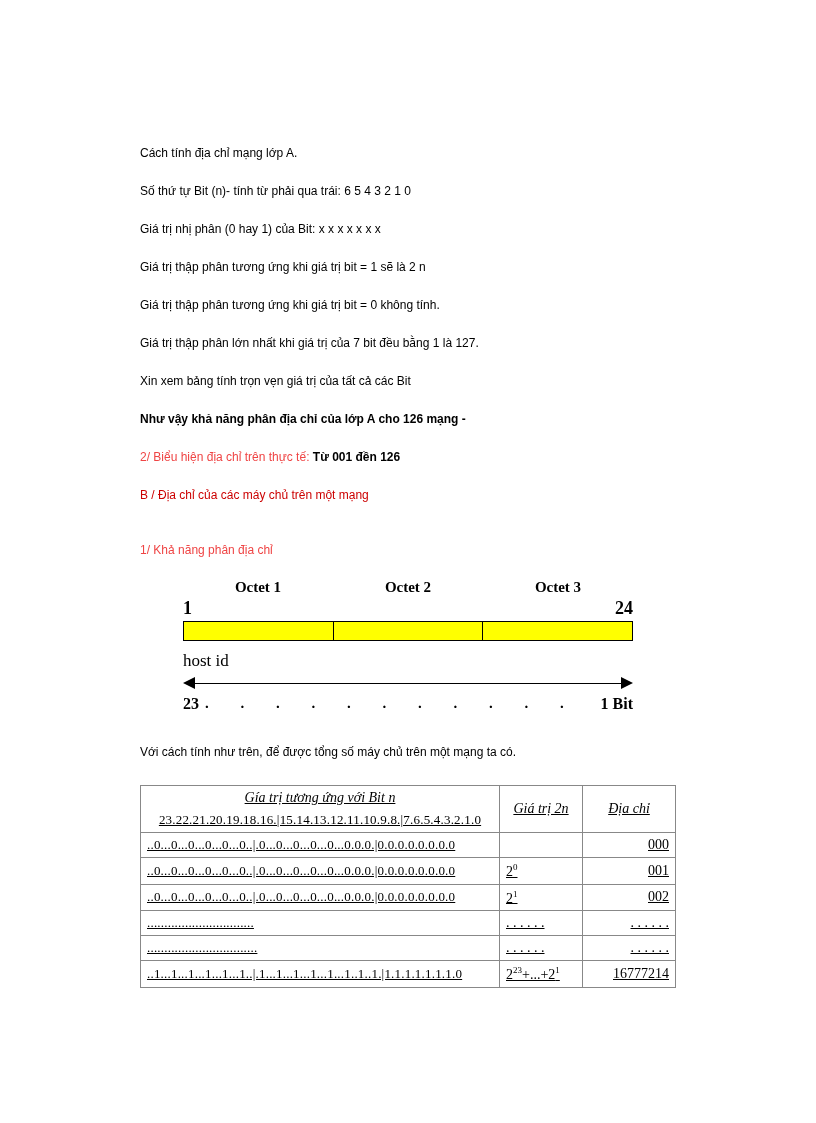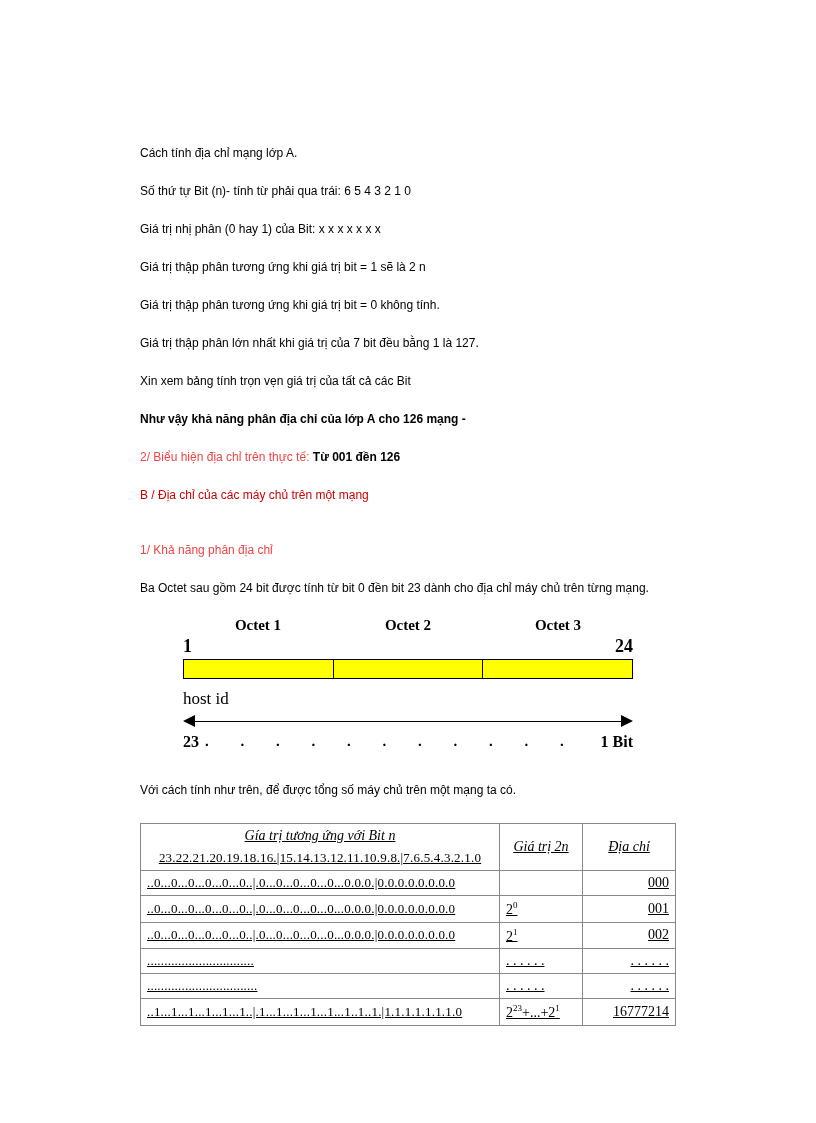--- a/index.html
+++ b/index.html
@@ -140,21 +140,20 @@
   <p class="para">Giá trị thập phân lớn nhất khi giá trị của 7 bit đều bằng 1 là 127.</p>
   <p class="para">Xin xem bảng tính trọn vẹn giá trị của tất cả các Bit</p>
   <p class="para bold">Như vậy khả năng phân địa chỉ của lớp A cho 126 mạng -</p>
 
   <p class="para">
     <span class="blue">2/ Biểu hiện địa chỉ trên thực tế: </span><span class="bold">Từ 001 đền 126</span>
   </p>
 
   <p class="para red">B / Địa chỉ của các máy chủ trên một mạng</p>
   <p class="para blue">1/ Khả năng phân địa chỉ</p>
-  <p class="para">Ba Octet sau gồm 24 bit được tính từ bit 0 đền bit 23 dành cho địa chỉ máy chủ trên từng mạng.</p>
 
   <div class="diagram">
     <div class="octet-row">
       <div>Octet 1</div>
       <div>Octet 2</div>
       <div>Octet 3</div>
     </div>
     <div class="label-row">
       <div class="left">1</div>
       <div class="spacer"></div>

